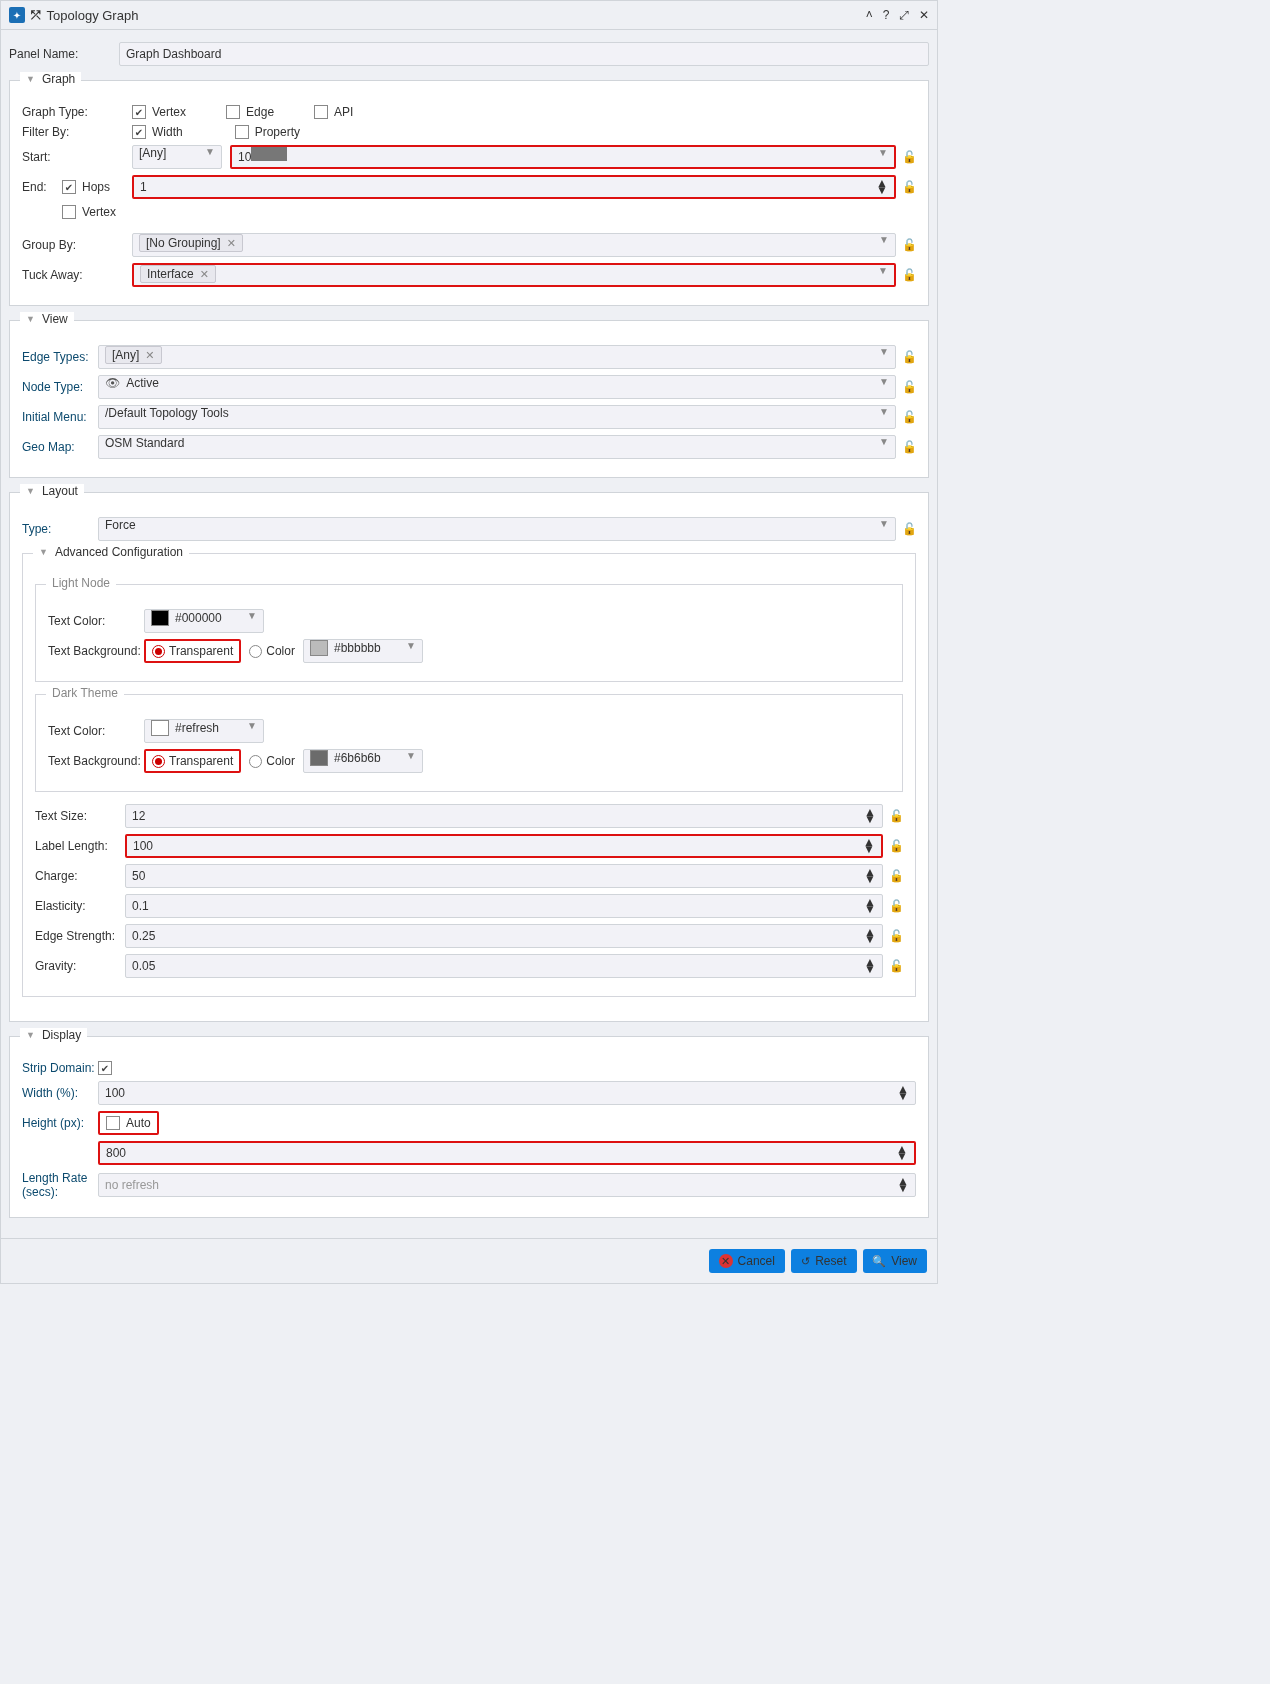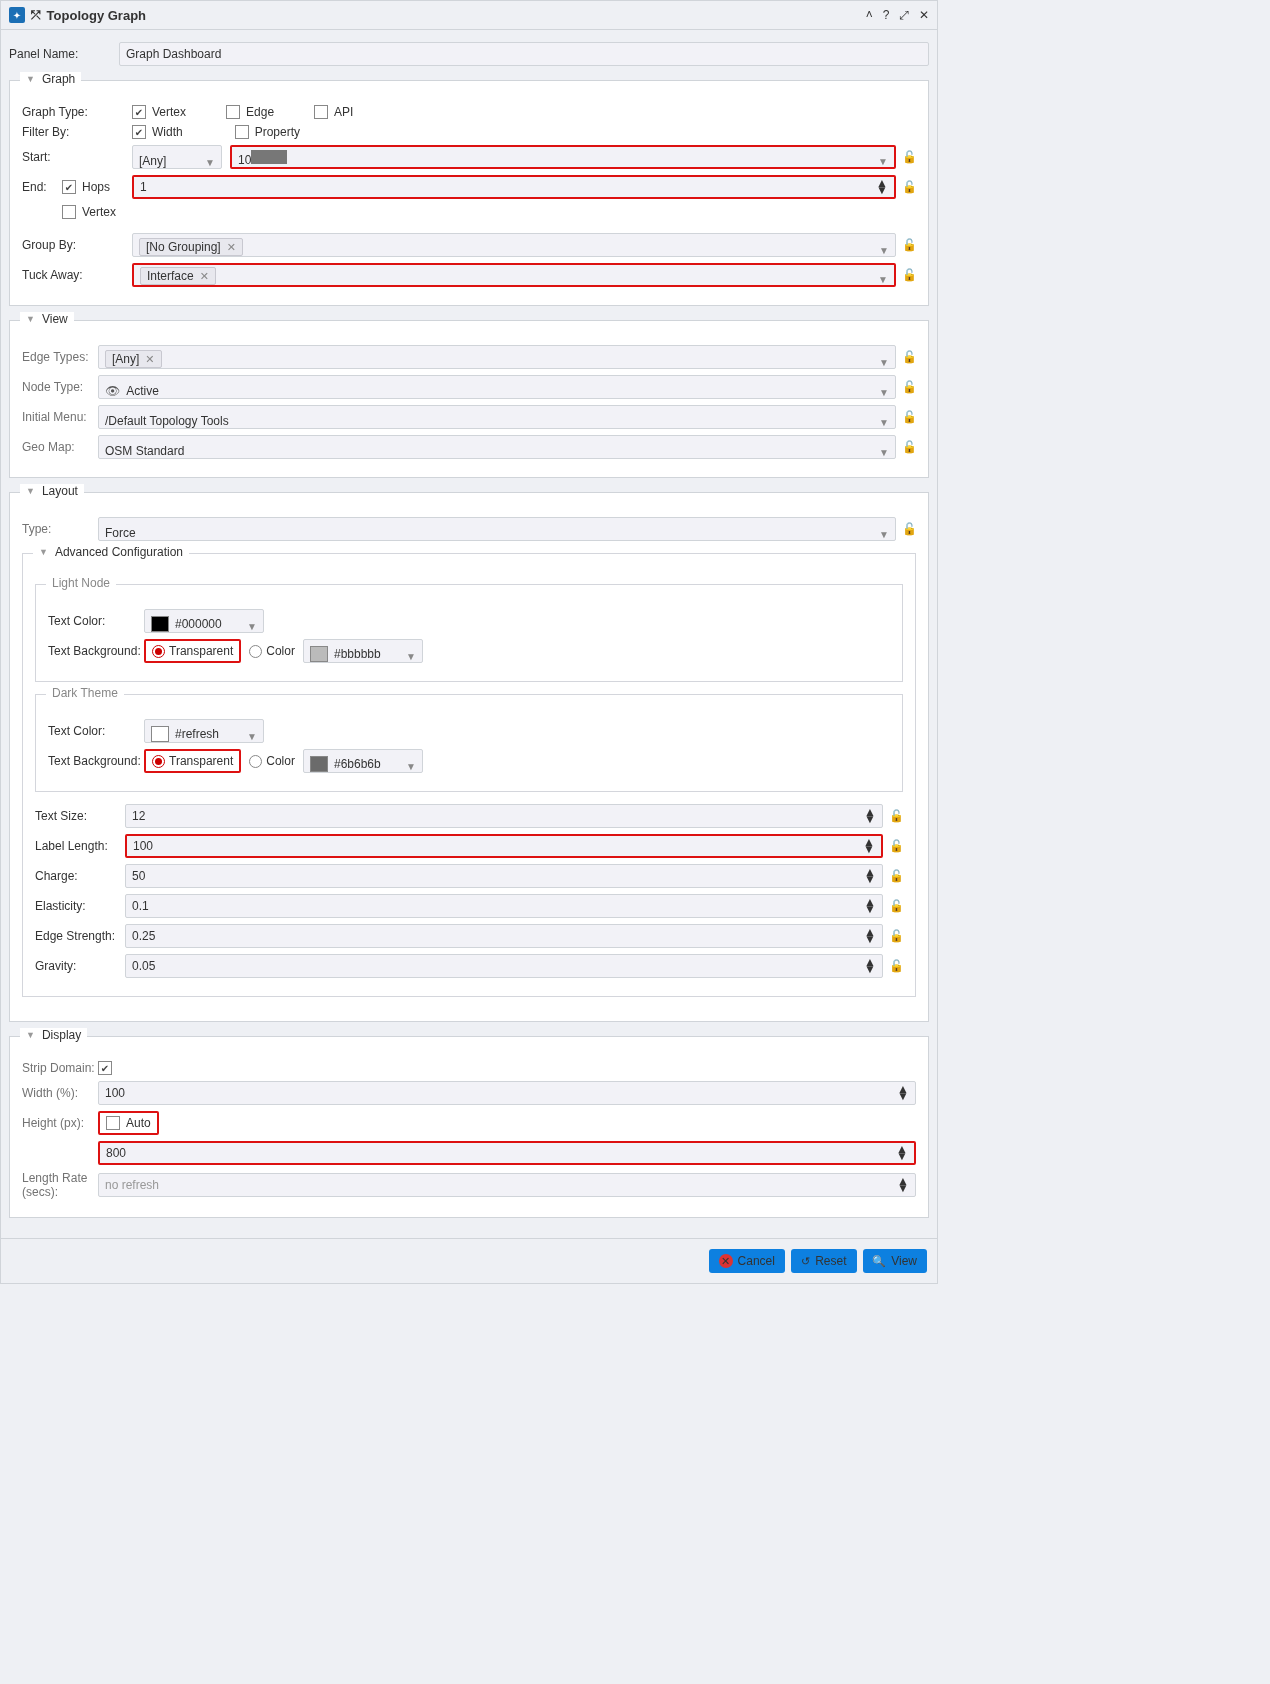--- a/index.html
+++ b/index.html
@@ -1,38 +1,38 @@
 <!DOCTYPE html>
 <html><head>
 <meta charset="utf-8">
 <style>
 *{box-sizing:border-box;margin:0;padding:0;font-family:Arial,Helvetica,sans-serif;font-size:12px;color:#333}
 body{background:#eef0f4;padding:0}
 .panel{background:#eef0f4;width:938px;margin:0;border:1px solid #d0d4d9}
 .panel-header{display:flex;align-items:center;padding:6px 8px;border-bottom:1px solid #d0d4d9;background:#eef0f4}
-.panel-header .title{font-weight:bold;font-size:13px;margin-left:6px;flex:1}
+.panel-header .title{font-weight:normal;font-size:13px;margin-left:6px;flex:1}
 .hdr-icons{display:flex;gap:10px;font-size:14px;color:#444}
 .hdr-icons span{cursor:pointer}
 .body{padding:6px 8px}
 .row{display:flex;align-items:center;margin:6px 0}
 .lbl{width:110px;color:#333}
-.lbls{width:76px;color:#737373}
+.lbls{width:76px;color:#0c4a6e}
 .inputlike{background:#f2f2f7;border:1px solid #d0d4d9;height:24px;display:flex;align-items:center;padding:0 6px;border-radius:2px}
 .fieldset{border:1px solid #d0d4d9;margin:14px 0;position:relative;padding:18px 12px 12px 12px;background:#fff}
 .fieldset .legend{position:absolute;top:-9px;left:10px;background:#fff;padding:0 6px;color:#888;display:flex;align-items:center;gap:4px}
 .inner-fieldset{border:1px solid #d4d6dc;margin:12px 0;position:relative;padding:18px 12px 12px 12px}
 .inner-fieldset .legend{position:absolute;top:-9px;left:10px;background:#fff;padding:0 6px;color:#888}
 .chk{width:14px;height:14px;border:1px solid #888;display:inline-flex;align-items:center;justify-content:center;background:#fff;margin-right:6px;cursor:pointer;font-size:10px;color:#444}
 .chk.checked::after{content:"✔"}
 .radio{width:13px;height:13px;border:1px solid #c00;border-radius:50%;display:inline-flex;align-items:center;justify-content:center;margin-right:4px;cursor:pointer}
 .radio.sel::after{content:"";width:7px;height:7px;background:#c00;border-radius:50%}
 .radio.gray{border-color:#888}
 .tag{background:#e8e8ee;border:1px solid #c8c8d0;padding:1px 6px;border-radius:2px;display:inline-flex;align-items:center;gap:6px;margin-right:4px}
 .tag .x{color:#888;cursor:pointer;font-size:11px}
-.select{flex:1;background:#f2f2f7;border:1px solid #d0d4d9;height:24px;display:flex;align-items:flex-end;padding:0 6px;justify-content:space-between;border-radius:2px;cursor:pointer}
+.select{flex:1;background:#f2f2f7;border:1px solid #d0d4d9;height:24px;display:flex;align-items:flex-start;padding:0 6px;justify-content:space-between;border-radius:2px;cursor:pointer}
 .caret{color:#888;font-size:10px}
 .lock{width:14px;margin-left:6px;color:#999;cursor:pointer}
 .spinner{flex:1;background:#f2f2f7;border:1px solid #d0d4d9;height:24px;display:flex;align-items:center;padding:0 6px;justify-content:space-between;border-radius:2px}
 .spin-btns{display:flex;flex-direction:column;font-size:7px;color:#888;line-height:7px;cursor:pointer}
 .redbox{border:2px solid #d11!important}
 .colorchip{width:18px;height:16px;border:1px solid #888;display:inline-block;margin-right:6px}
 .footer{display:flex;justify-content:flex-end;gap:6px;padding:10px;border-top:1px solid #d0d4d9}
 .btn{padding:5px 10px;border-radius:3px;color:#fff;display:inline-flex;align-items:center;gap:5px;cursor:pointer;font-size:12px}
 .btn-cancel{background:#0d80e0}
 .btn-reset{background:#0d80e0}

